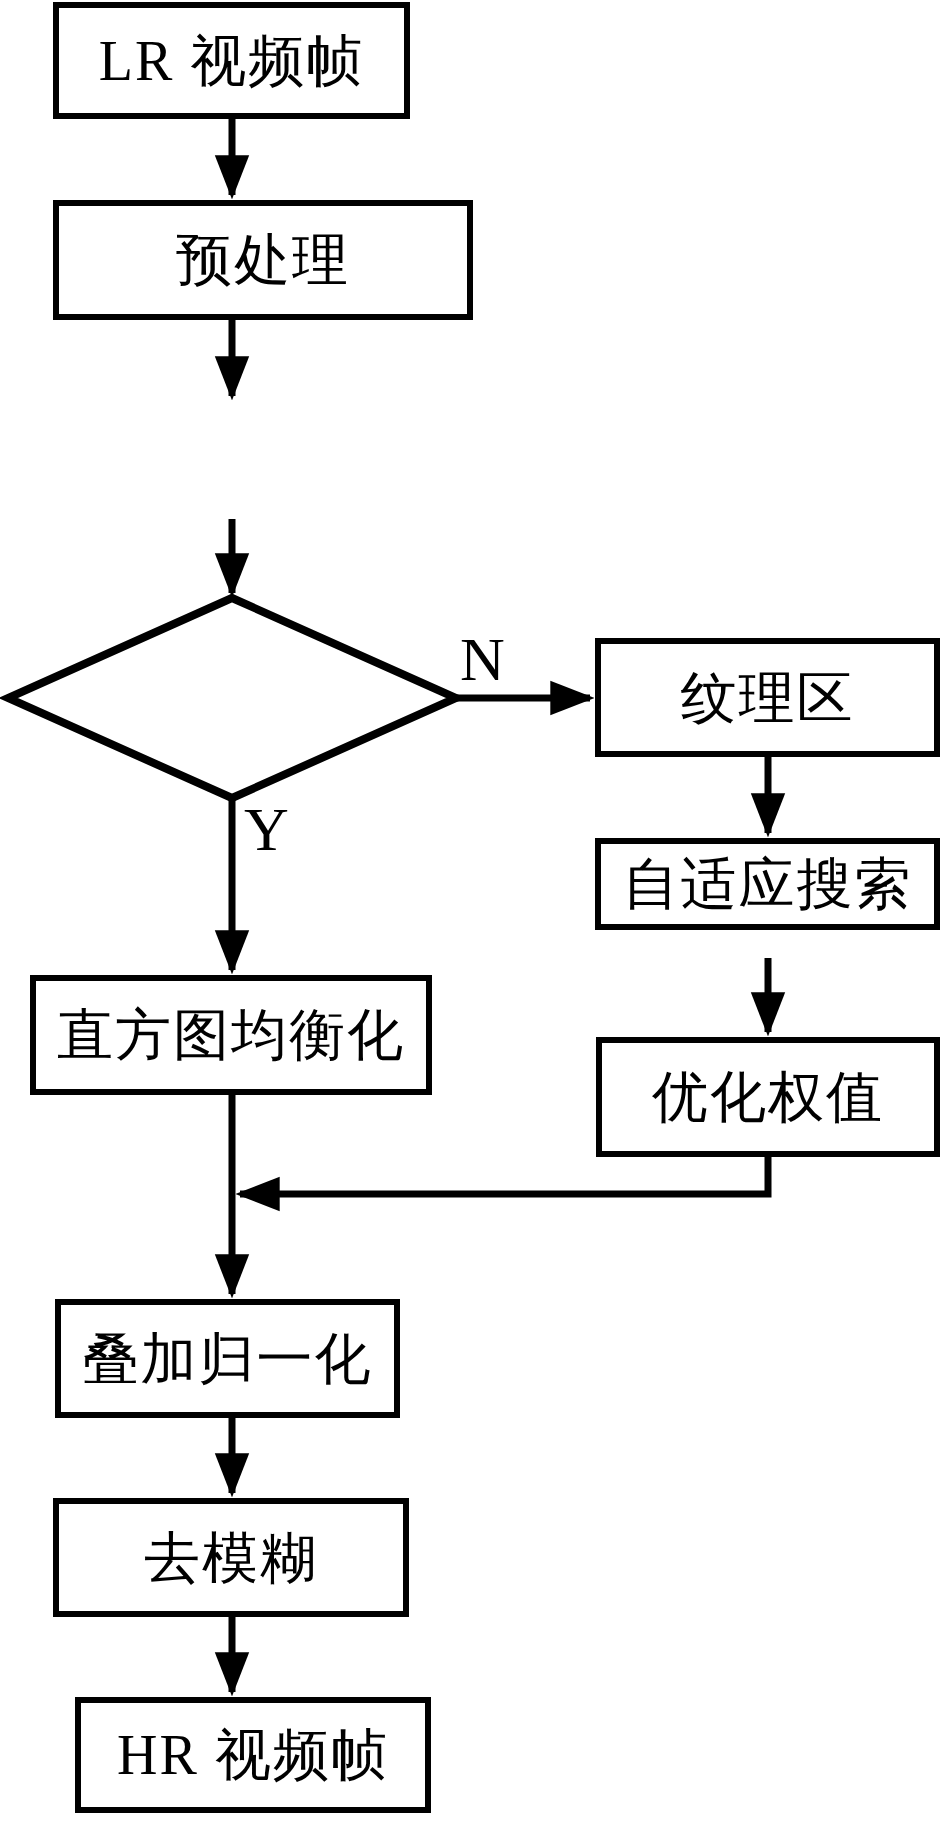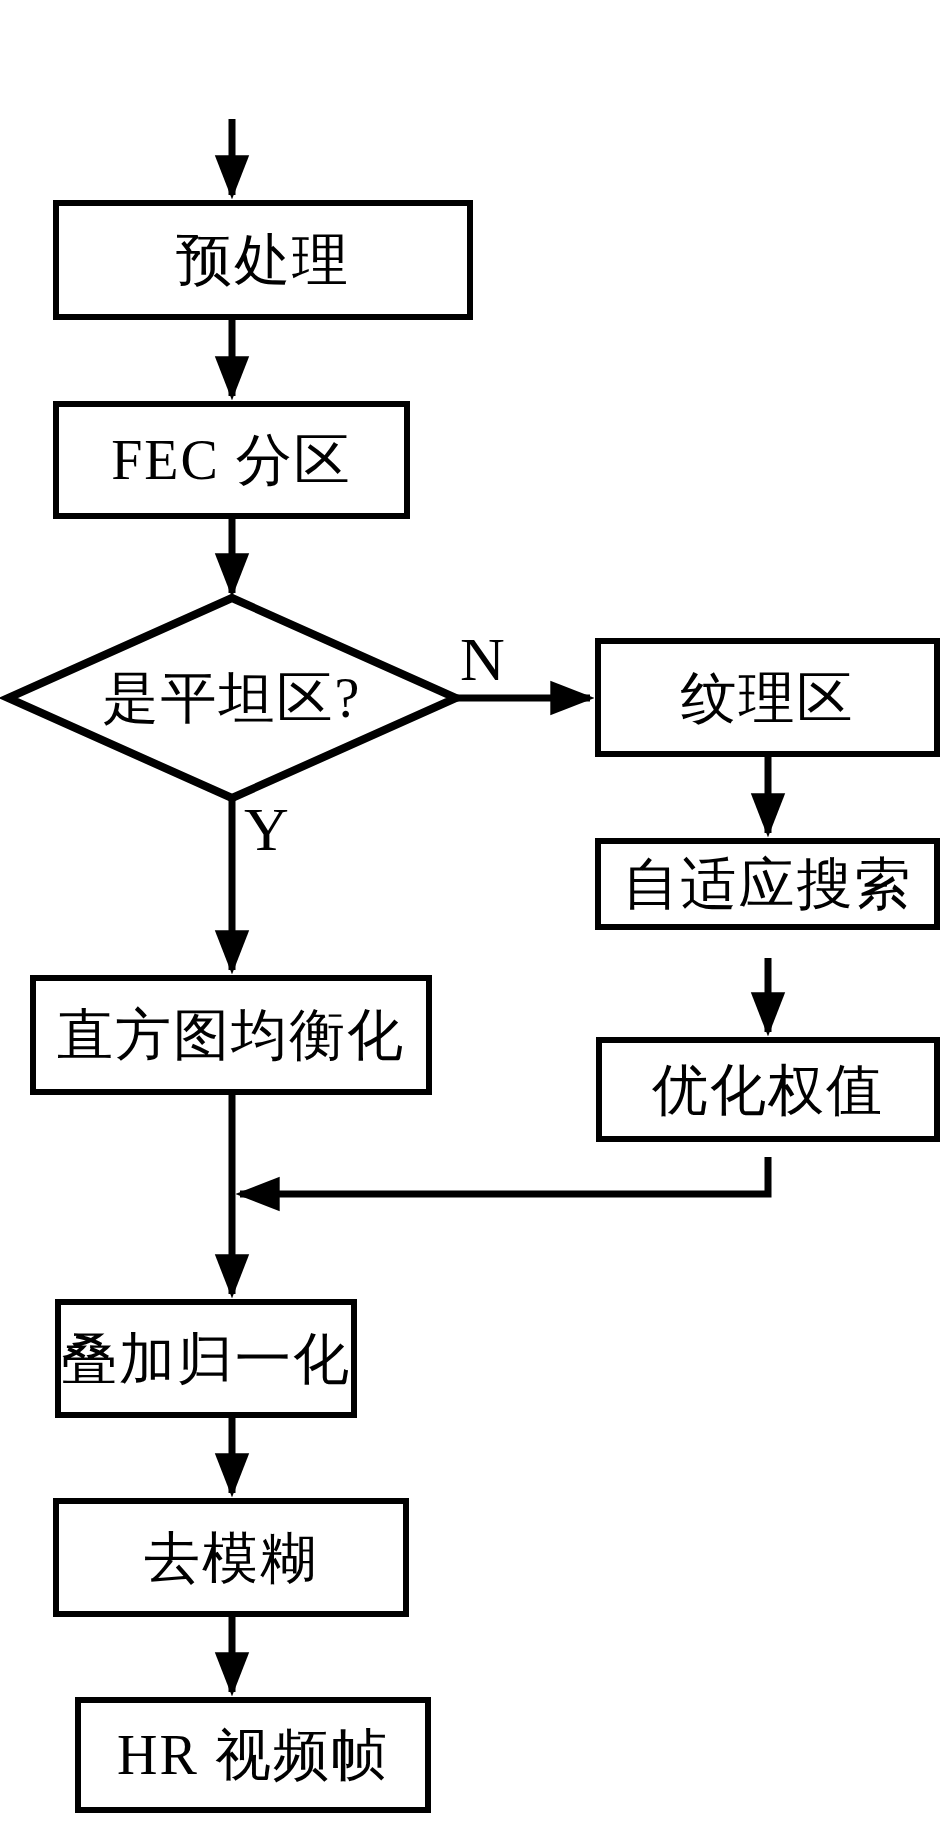--- a/index.html
+++ b/index.html
@@ -50,26 +50,26 @@
   .branch-label {
     position: absolute;
     font-size: 62px;
     line-height: 1;
   }
   
   .n-lr        { left: 53px;  top: 2px;    width: 357px; height: 117px; }
   .n-pre       { left: 53px;  top: 200px;  width: 420px; height: 120px; }
   .n-fec       { left: 53px;  top: 401px;  width: 357px; height: 118px; }
   .n-hist      { left: 30px;  top: 975px;  width: 402px; height: 120px; }
-  .n-overlay   { left: 55px;  top: 1299px; width: 302px; height: 119px; }
+  .n-overlay   { left: 55px;  top: 1299px; width: 345px; height: 119px; }
   .n-deblur    { left: 53px;  top: 1498px; width: 356px; height: 119px; align-items: center; }
   .n-hr        { left: 53px;  top: 1697px; width: 356px; height: 116px; margin-left: 22px; }
   .n-texture   { left: 595px; top: 638px;  width: 345px; height: 119px; }
   .n-adaptive  { left: 595px; top: 838px;  width: 345px; height: 92px; }
-  .n-optimize  { left: 596px; top: 1037px; width: 344px; height: 105px; }
+  .n-optimize  { left: 596px; top: 1037px; width: 344px; height: 120px; }
   .l-decision  { left: 32px;  top: 645px;  width: 400px; height: 106px; }
   .l-no        { left: 460px; top: 628px; }
   .l-yes       { left: 244px; top: 798px; }
 </style>
 </head>
 <body>
 
 <div class="stage">
 
   <svg class="svg-layer" viewBox="0 0 945 1821" xmlns="http://www.w3.org/2000/svg">
@@ -88,32 +88,29 @@
     <line x1="232" y1="1095" x2="232" y2="1294" stroke="#000000" stroke-width="7" marker-end="url(#ah)"></line>
     <line x1="232" y1="1418" x2="232" y2="1493" stroke="#000000" stroke-width="7" marker-end="url(#ah)"></line>
     <line x1="232" y1="1617" x2="232" y2="1692" stroke="#000000" stroke-width="7" marker-end="url(#ah)"></line>
 
     <line x1="456" y1="698" x2="590" y2="698" stroke="#000000" stroke-width="7" marker-end="url(#ah)"></line>
     <line x1="768" y1="757" x2="768" y2="833" stroke="#000000" stroke-width="7" marker-end="url(#ah)"></line>
     <line x1="768" y1="958" x2="768" y2="1032" stroke="#000000" stroke-width="7" marker-end="url(#ah)"></line>
     <polyline points="768,1157 768,1194 240,1194" fill="none" stroke="#000000" stroke-width="7" marker-end="url(#ah)"></polyline>
   </svg>
 
+  <div class="node n-lr">
+    <span>LR 视频帧</span>
+  </div>
 
   <div class="node n-pre">
     <span>预处理</span>
   </div>
 
-  <div class="node n-fec">
-    <span>FEC 分区</span>
-  </div>
 
-  <div class="diamond-label l-decision">
-    <span>是平坦区?</span>
-  </div>
 
   <div class="branch-label l-no">N</div>
   <div class="branch-label l-yes">Y</div>
 
   <div class="node n-texture">
     <span>纹理区</span>
   </div>
 
   <div class="node n-adaptive">
     <span>自适应搜索</span>

